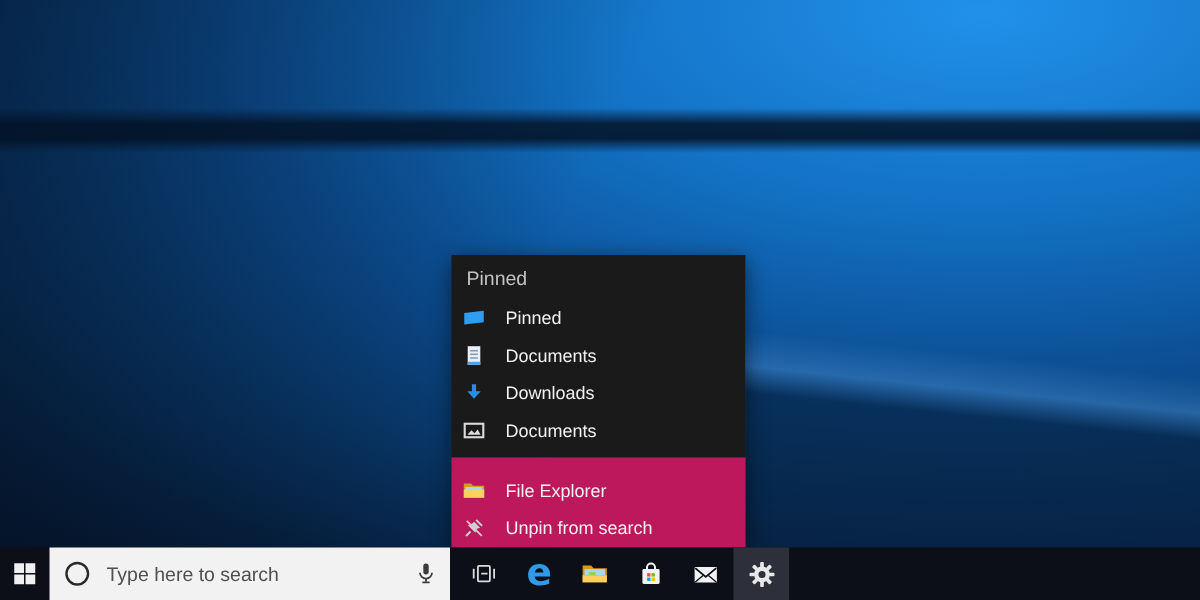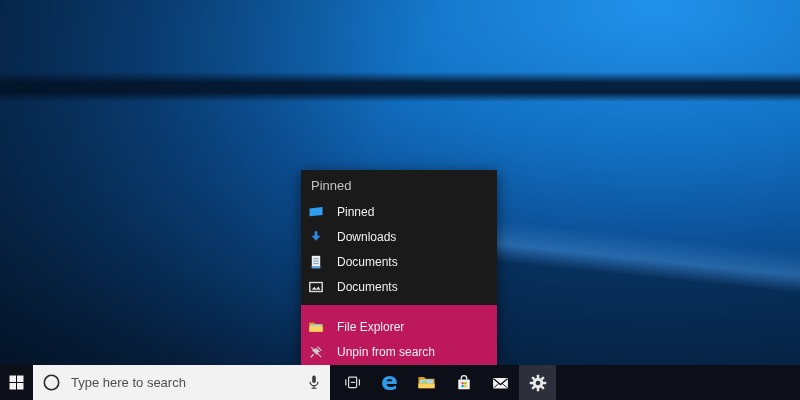--- a/index.html
+++ b/index.html
@@ -28,21 +28,21 @@
     font-size:13px;color:#c3c3c3;}
   .jl-tasks{background:#be185d;flex:1;box-sizing:border-box;padding-top:9px;}
   .jl-item{height:25px;display:flex;align-items:center;padding-left:7px;cursor:default;}
   .jl-item svg{flex:0 0 16px;}
   .jl-item .lbl{margin-left:13px;white-space:nowrap;}
 
   
   .taskbar{position:absolute;left:0;bottom:0;width:800px;height:35px;
     background:#0c0e18;display:flex;align-items:stretch;}
   .start{width:33px;display:flex;align-items:center;justify-content:center;}
-  .searchbox{width:297px;background:#f2f2f2;display:flex;align-items:center;
+  .searchbox{width:267px;background:#f2f2f2;display:flex;align-items:center;
     box-sizing:border-box;padding:0 8px 0 10px;}
   .searchbox input{flex:1;margin-left:9px;border:0;outline:0;background:transparent;
     font-family:"Liberation Sans","DejaVu Sans",sans-serif;font-size:13px;color:#333;}
   .searchbox input::placeholder{color:#4f4f4f;opacity:1;}
   .tb-buttons{display:flex;margin-left:4px;}
   .tb-btn{width:37px;display:flex;align-items:center;justify-content:center;}
   .tb-btn.highlighted{background:#2d2f3a;}
   .edge-e{font-family:"DejaVu Sans",sans-serif;font-weight:700;font-size:25px;
     line-height:25px;color:#2f9ae8;transform:translateY(-1px);}
 </style>
@@ -63,36 +63,36 @@
 
       <div class="jl-item">
         <svg width="16" height="16" viewBox="0 0 16 16">
           <path d="M1.5 4.6 L14.5 3.1 V10.9 L1.5 12.3 Z" fill="#2e9df2" rx="1"></path>
         </svg>
         <span class="lbl">Pinned</span>
       </div>
 
       <div class="jl-item">
         <svg width="16" height="16" viewBox="0 0 16 16">
-          <path d="M6.6 2.2 h2.8 v4.6 h3.1 L8 11.8 L3.5 6.8 h3.1 Z" fill="#2e8ae0"></path>
-        </svg>
-        <span class="lbl">Downloads</span>
-      </div>
-
-      <div class="jl-item">
-        <svg width="16" height="16" viewBox="0 0 16 16">
           <rect x="3.8" y="1.8" width="8.4" height="12.4" fill="#e9eff5"></rect>
           <g stroke="#7e9ab6" stroke-width="1">
             <line x1="5.4" y1="4.8" x2="10.6" y2="4.8"></line>
             <line x1="5.4" y1="7.2" x2="10.6" y2="7.2"></line>
             <line x1="5.4" y1="9.6" x2="10.6" y2="9.6"></line>
           </g>
           <rect x="3.8" y="12.2" width="8.4" height="2" fill="#4aa3e8"></rect>
         </svg>
         <span class="lbl">Documents</span>
+      </div>
+
+      <div class="jl-item">
+        <svg width="16" height="16" viewBox="0 0 16 16">
+          <path d="M6.6 2.2 h2.8 v4.6 h3.1 L8 11.8 L3.5 6.8 h3.1 Z" fill="#2e8ae0"></path>
+        </svg>
+        <span class="lbl">Downloads</span>
       </div>
 
       <div class="jl-item">
         <svg width="16" height="16" viewBox="0 0 16 16">
           <rect x="1.8" y="3.5" width="12.4" height="9" fill="none" stroke="#dcdcdc" stroke-width="1.4"></rect>
           <path d="M3.6 10.8 l2.7-3 2.1 2.1 2-2.6 2 3.5 Z" fill="#dcdcdc"></path>
         </svg>
         <span class="lbl">Documents</span>
       </div>
     </div>

